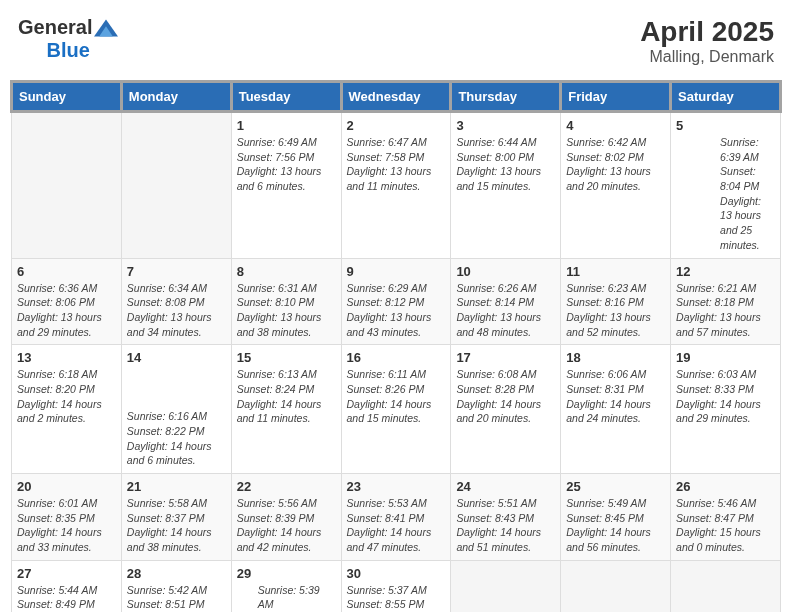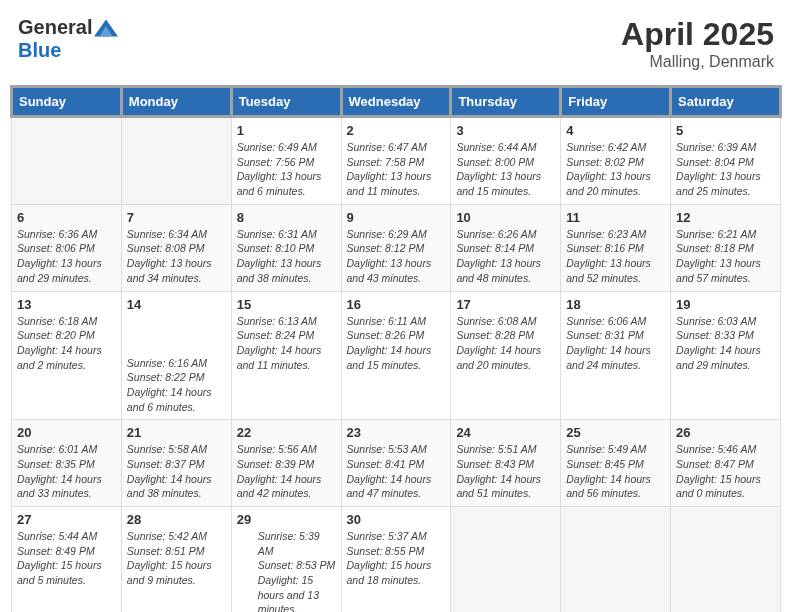--- a/index.html
+++ b/index.html
@@ -13,21 +13,21 @@
     .header {
       display: flex;
       justify-content: space-between;
       align-items: flex-start;
       margin-bottom: 8px;
       padding: 6px 8px;
     }
     .logo {
       display: flex;
       flex-direction: column;
-      align-items: flex-start;
+      align-items: center;
     }
     .logo-text {
       display: flex;
       align-items: center;
     }
     .logo-general {
       font-size: 20px;
       font-weight: bold;
       color: #333;
     }
@@ -38,21 +38,21 @@
     }
     .logo-icon {
       width: 24px;
       height: 18px;
       margin-left: 2px;
     }
     .title-block {
       text-align: right;
     }
     .month-year {
-      font-size: 32px;
+      font-size: 28px;
       font-weight: bold;
       color: #333;
     }
     .location {
       font-size: 16px;
       color: #555;
     }
     .calendar {
       width: 100%;
       border-collapse: collapse;
@@ -153,21 +153,21 @@
 Daylight: 13 hours and 15 minutes.</div>
         </td>
         <td>
           <span class="day-number">4</span>
           <div class="day-info" style="white-space: pre-line;">Sunrise: 6:42 AM
 Sunset: 8:02 PM
 Daylight: 13 hours and 20 minutes.</div>
         </td>
         <td>
           <span class="day-number">5</span>
-          <div class="day-info" style="white-space: pre-line;">Sunrise: 6:39 AM
+          <div class="day-info" style="white-space: pre-line; margin-left: 44px;">Sunrise: 6:39 AM
 Sunset: 8:04 PM
 Daylight: 13 hours and 25 minutes.</div>
         </td>
       </tr>
       <tr>
         <td>
           <span class="day-number">6</span>
           <div class="day-info" style="white-space: pre-line;">Sunrise: 6:36 AM
 Sunset: 8:06 PM
 Daylight: 13 hours and 29 minutes.</div>

